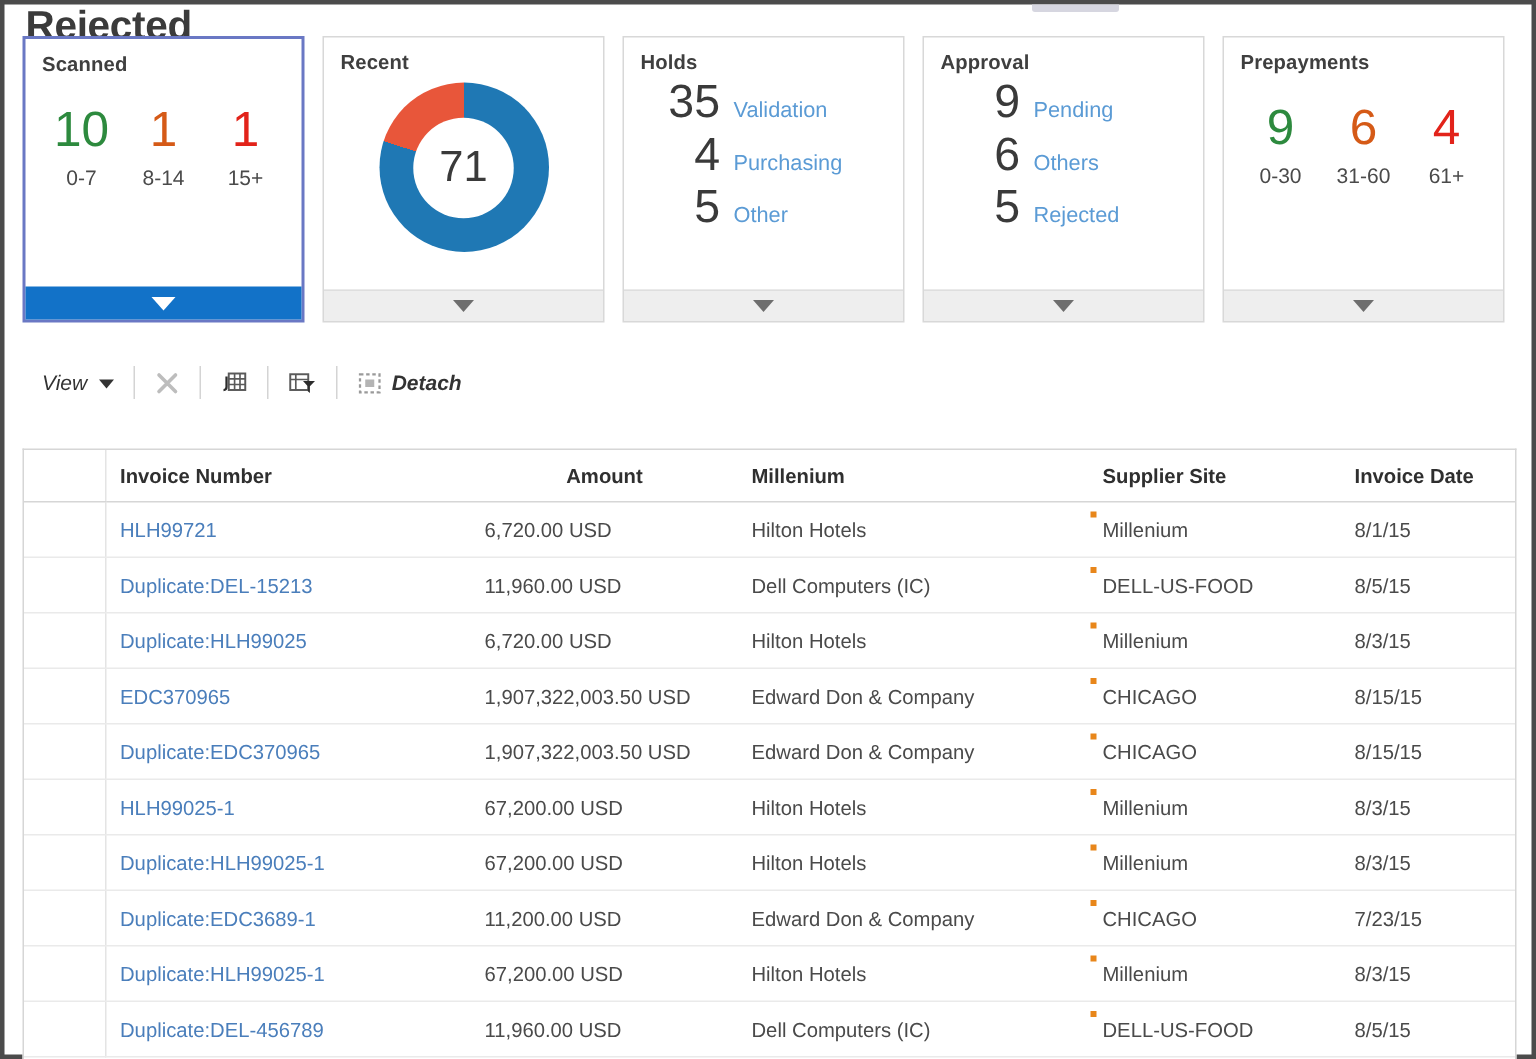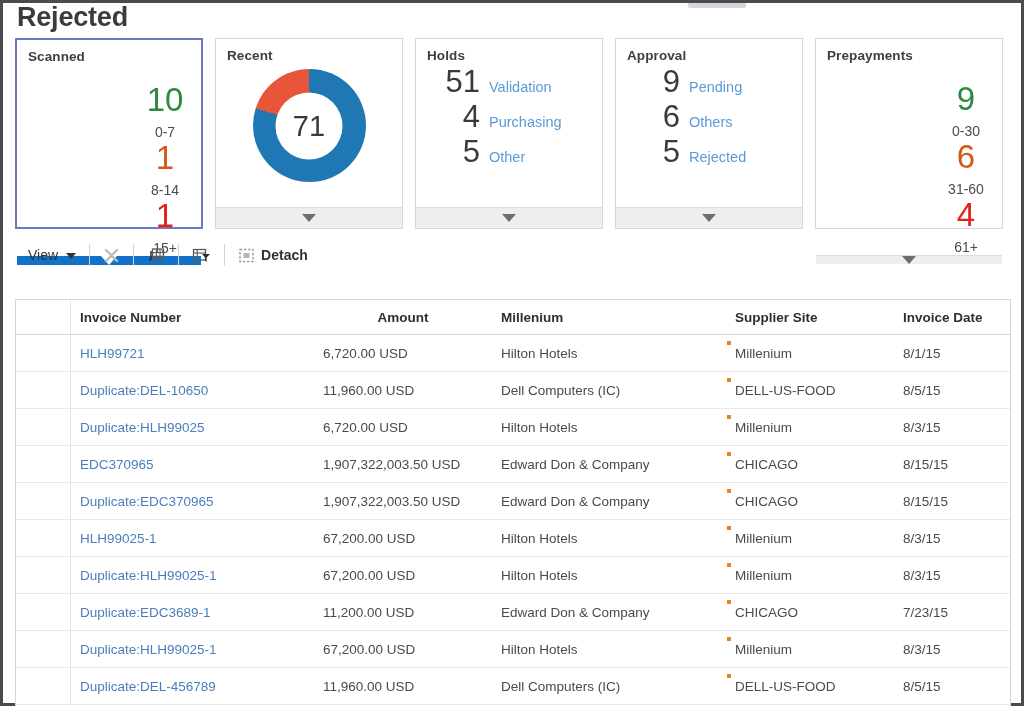--- a/index.html
+++ b/index.html
@@ -52,21 +52,21 @@
     font-size: 27px;
     font-weight: bold;
     color: #3b3b3b;
     letter-spacing: -0.2px;
   }
 
   
   .cards {
     position: absolute;
     left: 15px;
-    top: 38px;
+    top: 24px;
     width: 996px;
     height: 191px;
     display: flex;
     gap: 12px;
   }
   .card {
     width: 188px;
     background: #ffffff;
     border: 1px solid #d8d8d8;
     box-sizing: border-box;
@@ -113,21 +113,20 @@
     border-right-width: 8px;
     border-top-width: 9px;
   }
 
   
   .aging {
     display: flex;
     justify-content: space-around;
     align-items: flex-end;
     padding: 18px 10px 0 10px;
-    flex-direction: column;
   }
   .aging-col { text-align: center; width: 52px; }
   .aging-num {
     font-size: 33px;
     line-height: 36px;
     font-weight: normal;
   }
   .aging-num.green  { color: #2d8a3e; }
   .aging-num.orange { color: #d55a17; }
   .aging-num.red    { color: #e2231a; }
@@ -200,20 +199,21 @@
     gap: 0;
   }
   .tb-item {
     height: 34px;
     display: flex;
     align-items: center;
     padding: 0 13px;
     font-size: 14px;
     color: #333333;
     gap: 6px;
+    font-style: italic;
   }
   .tb-sep {
     width: 1px;
     height: 22px;
     background: #d4d4d4;
   }
   .tb-caret {
     width: 0; height: 0;
     border-left: 5px solid transparent;
     border-right: 5px solid transparent;
@@ -335,21 +335,21 @@
     <div class="card-footer">
       <div class="caret"></div>
     </div>
   </div>
 
   <div class="card">
     <div class="card-title">Holds</div>
     <div class="card-body">
       <div class="metrics">
         <div class="metric-row">
-          <div class="metric-num">51</div>
+          <div class="metric-num">35</div>
           <div class="metric-lbl">Validation</div>
         </div>
         <div class="metric-row">
           <div class="metric-num">4</div>
           <div class="metric-lbl">Purchasing</div>
         </div>
         <div class="metric-row">
           <div class="metric-num">5</div>
           <div class="metric-lbl">Other</div>
         </div>
@@ -474,21 +474,21 @@
         <tr>
           <td class="col-sel"></td>
           <td class="col-invnum"><span class="link">HLH99721</span></td>
           <td class="col-amount"><span>6,720.00 USD</span></td>
           <td class="col-supplier"><span>Hilton Hotels</span></td>
           <td class="col-site site-cell"><span class="site-flag" style="background: rgb(232, 134, 26);"></span><span>Millenium</span></td>
           <td class="col-invdate"><span>8/1/15</span></td>
         </tr>
         <tr>
           <td class="col-sel"></td>
-          <td class="col-invnum"><span class="link">Duplicate:DEL-10650</span></td>
+          <td class="col-invnum"><span class="link">Duplicate:DEL-15213</span></td>
           <td class="col-amount"><span>11,960.00 USD</span></td>
           <td class="col-supplier"><span>Dell Computers (IC)</span></td>
           <td class="col-site site-cell"><span class="site-flag" style="background: rgb(232, 134, 26);"></span><span>DELL-US-FOOD</span></td>
           <td class="col-invdate"><span>8/5/15</span></td>
         </tr>
         <tr>
           <td class="col-sel"></td>
           <td class="col-invnum"><span class="link">Duplicate:HLH99025</span></td>
           <td class="col-amount"><span>6,720.00 USD</span></td>
           <td class="col-supplier"><span>Hilton Hotels</span></td>

